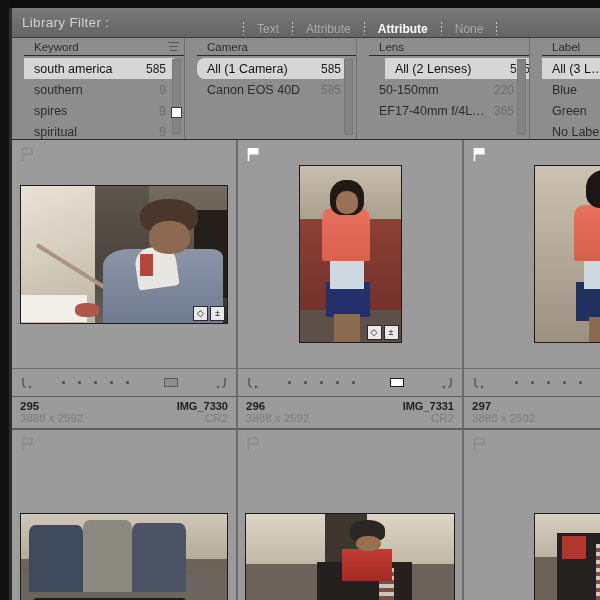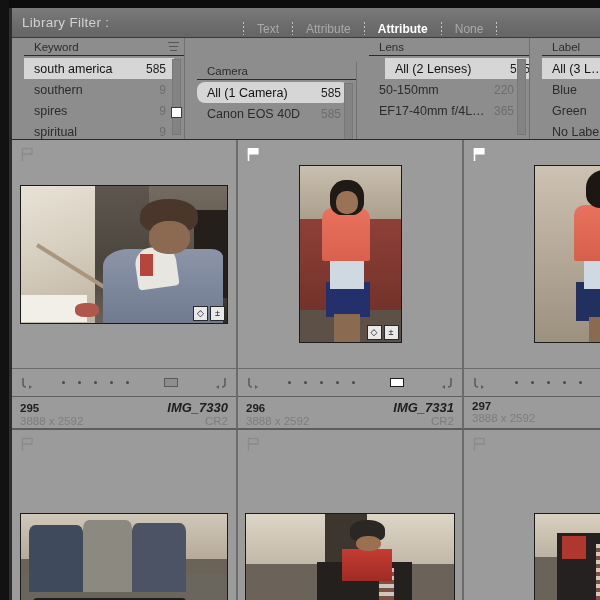--- a/index.html
+++ b/index.html
@@ -159,21 +159,21 @@
   .pickbox.on { background: #ffffff; border-color: #1d1d1d; }
 
   .cell-info {
     position: relative; height: 34px;
     background: #9b9b9b;
     border-top: 1px solid #5f5f5f;
     padding: 3px 8px 0 8px;
   }
   .info-line { display: flex; justify-content: space-between; align-items: baseline; }
   .info-idx { font-size: 11.5px; color: #1e1e1e; font-weight: bold; }
-  .info-name { font-size: 13px; color: #1e1e1e; font-weight: bold; font-style: italic; }
+  .info-name { font-size: 11px; color: #1e1e1e; font-weight: bold; }
   .info-dim { font-size: 11.5px; color: #7d7d7d; }
   .info-type { font-size: 11.5px; color: #7d7d7d; }
 
   
   .p1 { width: 208px; height: 139px; background: #8a8278; }
   .p1 .wall-l { position: absolute; left: 0; top: 0; width: 36%; height: 100%;
     background: linear-gradient(160deg,#e8e2d6 0%,#d7cfc0 45%,#bdb3a2 100%); }
   .p1 .wall-m { position: absolute; left: 36%; top: 0; width: 26%; height: 100%;
     background: linear-gradient(180deg,#5d564e 0%,#4a443d 60%,#6a6259 100%); }
   .p1 .wall-r { position: absolute; left: 62%; top: 0; width: 38%; height: 100%;
@@ -324,21 +324,21 @@
         <div class="mrow" style="width:150px;">
           <span class="mlabel">spiritual</span>
           <span class="mcount">9</span>
         </div>
       </div>
       <div class="vscroll">
         <div class="thumb" style="top:47px;"></div>
       </div>
     </div>
 
-    <div class="meta-col" style="width:172px;margin-top:24px;">
+    <div class="meta-col" style="width:172px;">
       <div class="col-head">
         <span class="col-head-label">Camera</span>
       </div>
       <div class="col-list">
         <div class="mrow selected" style="width:152px;border-radius:8px;">
           <span class="mlabel">All (1 Camera)</span>
           <span class="mcount">585</span>
         </div>
         <div class="mrow" style="width:152px;">
           <span class="mlabel">Canon EOS 40D</span>

